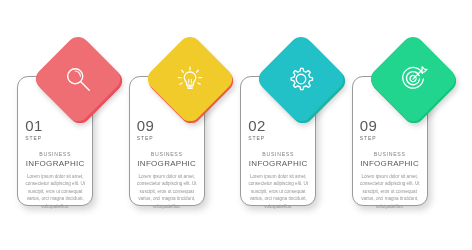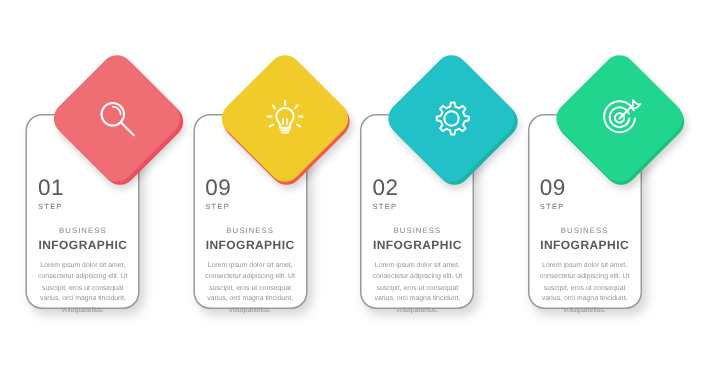--- a/index.html
+++ b/index.html
@@ -153,21 +153,21 @@
 
   .title-sub {
     font-size: 5.2px;
     color: #808285;
     letter-spacing: 0.7px;
     line-height: 8px;
   }
 
   .title-main {
     font-size: 8px;
-    font-weight: 700;
+    font-weight: 400;
     color: #58595b;
     letter-spacing: 0.3px;
     line-height: 11px;
   }
 
   .body-text {
     position: absolute;
     left: 6px;
     top: 127px;
     width: 64px;

